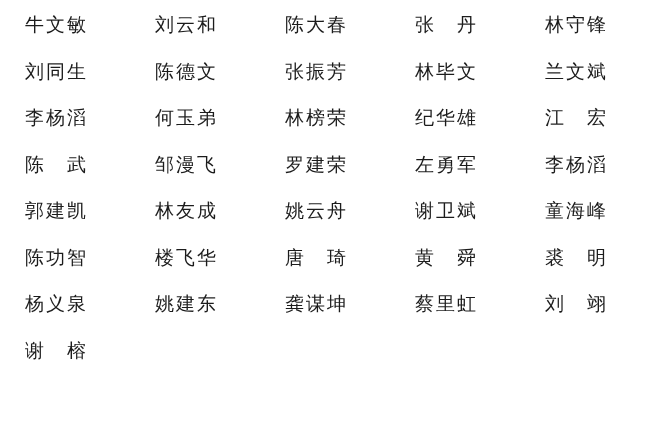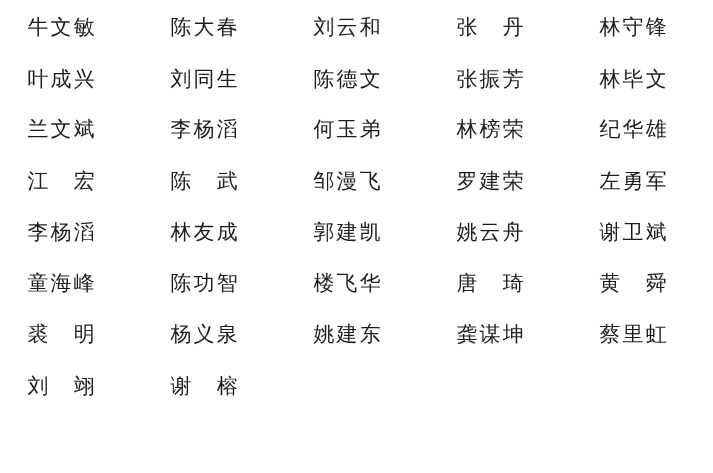--- a/index.html
+++ b/index.html
@@ -34,46 +34,45 @@
     white-space: pre;
   }
 </style>
 </head>
 <body>
 
 <div class="page">
   <div class="roster">
 
     <div class="name-cell">牛文敏</div>
+    <div class="name-cell">刘云和</div>
     <div class="name-cell">陈大春</div>
-    <div class="name-cell">刘云和</div>
     <div class="name-cell">张　丹</div>
     <div class="name-cell">林守锋</div>
 
-    <div class="name-cell">叶成兴</div>
     <div class="name-cell">刘同生</div>
     <div class="name-cell">陈德文</div>
     <div class="name-cell">张振芳</div>
     <div class="name-cell">林毕文</div>
 
     <div class="name-cell">兰文斌</div>
     <div class="name-cell">李杨滔</div>
     <div class="name-cell">何玉弟</div>
     <div class="name-cell">林榜荣</div>
 
     <div class="name-cell">纪华雄</div>
     <div class="name-cell">江　宏</div>
     <div class="name-cell">陈　武</div>
     <div class="name-cell">邹漫飞</div>
     <div class="name-cell">罗建荣</div>
 
     <div class="name-cell">左勇军</div>
     <div class="name-cell">李杨滔</div>
+    <div class="name-cell">郭建凯</div>
     <div class="name-cell">林友成</div>
-    <div class="name-cell">郭建凯</div>
 
     <div class="name-cell">姚云舟</div>
     <div class="name-cell">谢卫斌</div>
     <div class="name-cell">童海峰</div>
     <div class="name-cell">陈功智</div>
     <div class="name-cell">楼飞华</div>
 
     <div class="name-cell">唐　琦</div>
     <div class="name-cell">黄　舜</div>
     <div class="name-cell">裘　明</div>

